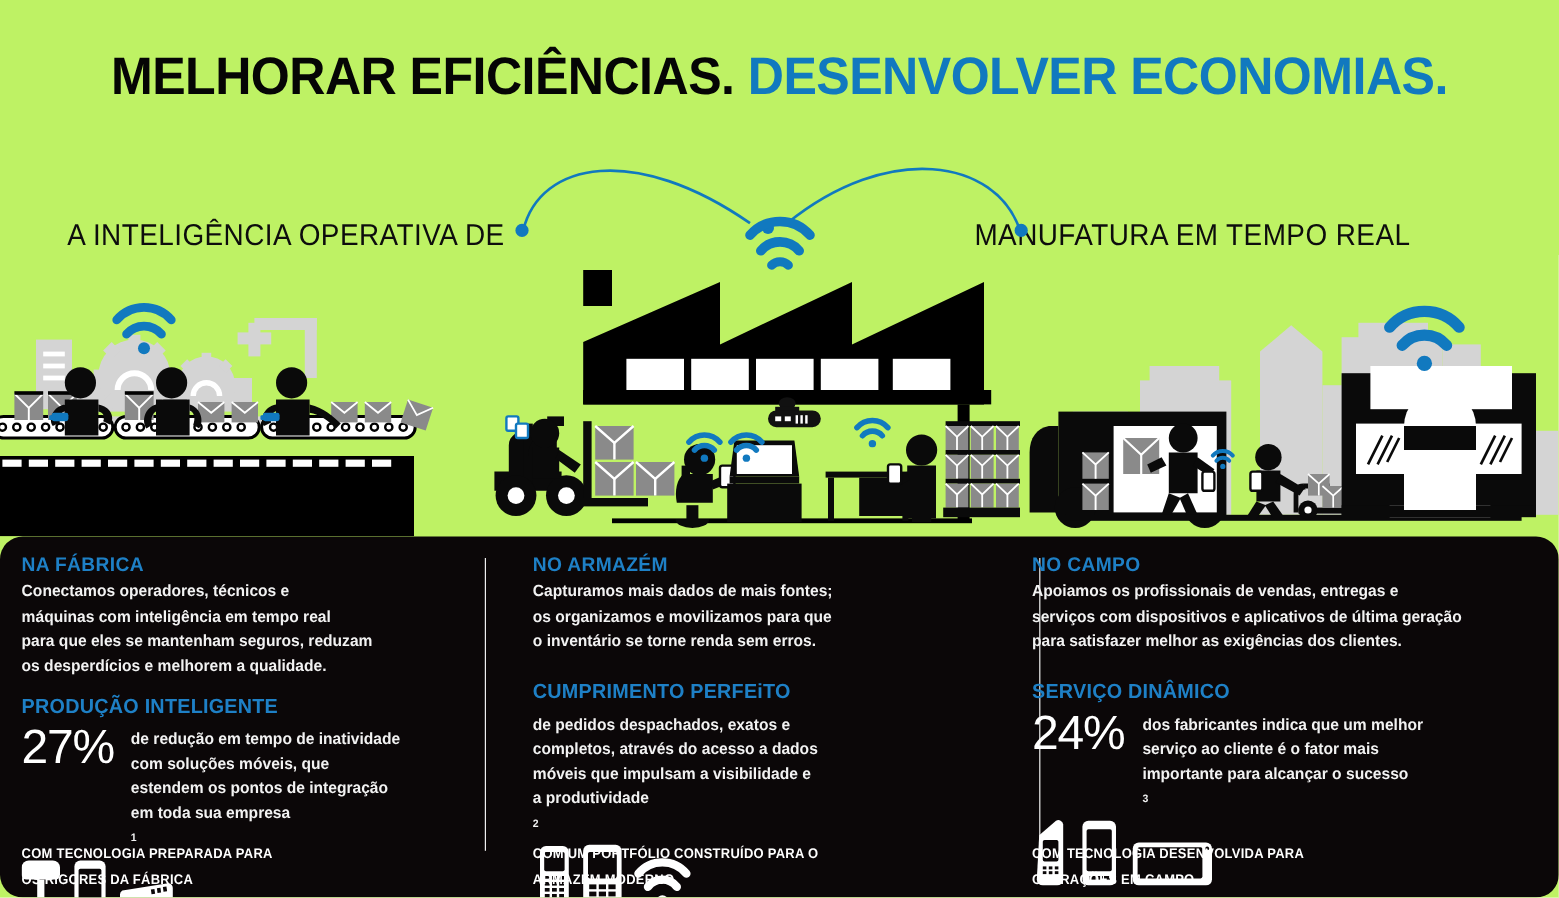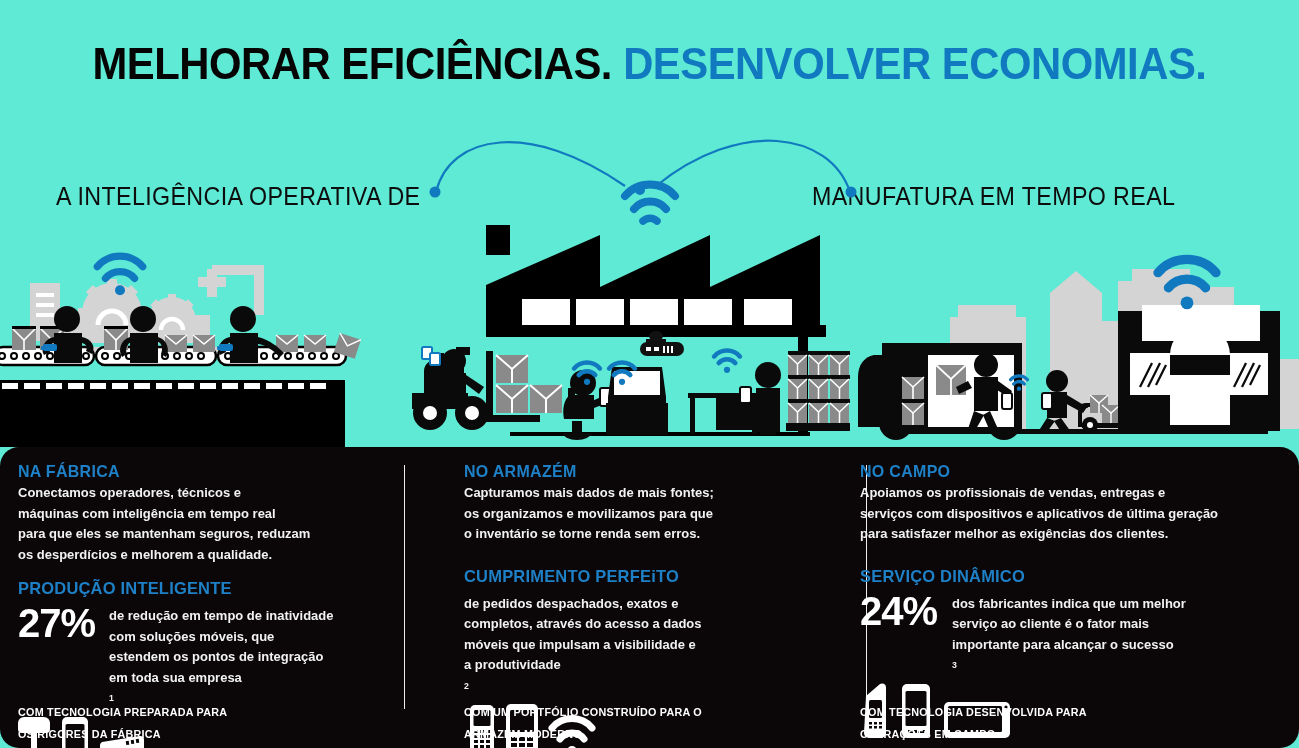--- a/index.html
+++ b/index.html
@@ -4,21 +4,21 @@
 <title>Infografico</title>
 <style>
   html,body{margin:0;padding:0;}
   body{
     width:1299px;height:748px;
     background:#ffffff;
     font-family:"Liberation Sans", sans-serif;
     overflow:hidden;
     position:relative;
   }
-  .stage{position:absolute;left:0;top:0;width:1299px;height:748px;overflow:hidden;background:#5eead4;}
+  .stage{position:absolute;left:0;top:0;width:1299px;height:748px;overflow:hidden;background:#bef264;}
 
   
   .headline{
     position:absolute;left:0;top:36px;width:1299px;
     text-align:center;
     font-size:44px;font-weight:bold;
     letter-spacing:-0.5px;
     line-height:56px;
     white-space:nowrap;
     transform:scaleX(0.95);
@@ -52,21 +52,21 @@
     border-radius:19px;
   }
   .divider{
     position:absolute;top:18px;width:1px;height:244px;background:#efefef;
   }
   .div1{left:404px;}
   .div2{left:866px;}
 
   .col{position:absolute;top:0;height:301px;}
   .col1{left:18px;width:370px;}
-  .col2{left:444px;width:400px;margin-left:20px;}
+  .col2{left:444px;width:400px;}
   .col3{left:860px;width:380px;}
 
   .sec-head{
     color:#1E80C6;font-size:16.5px;font-weight:bold;
     letter-spacing:0.3px;margin:0;padding-top:15px;
     transform:scaleX(0.97);transform-origin:left center;
     white-space:nowrap;
   }
   .sec-body{
     color:#f2f2f2;font-size:13.4px;line-height:20.5px;
@@ -76,21 +76,21 @@
   .sec-body span{display:block;white-space:nowrap;}
 
   .stat-head{
     color:#1E80C6;font-size:17px;font-weight:bold;
     letter-spacing:0.2px;margin:0;
     transform:scaleX(0.97);transform-origin:left center;
     white-space:nowrap;
   }
   .stat-row{display:flex;align-items:flex-start;margin-top:2px;}
   .stat-num{
-    color:#ffffff;font-size:40px;font-weight:bold;
+    color:#ffffff;font-size:40px;font-weight:normal;
     line-height:44px;letter-spacing:-1px;
     white-space:nowrap;flex:0 0 auto;
   }
   .stat-text{
     color:#f2f2f2;font-size:13.4px;line-height:20.5px;
     font-weight:bold;padding-top:5px;
     transform:scaleX(0.97);transform-origin:left center;
   }
   .stat-text span{display:block;white-space:nowrap;}
   .stat-text sup{font-size:9px;vertical-align:super;}

